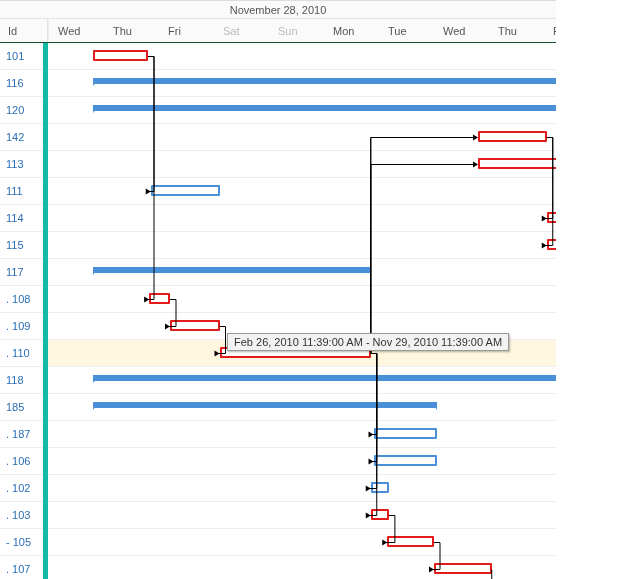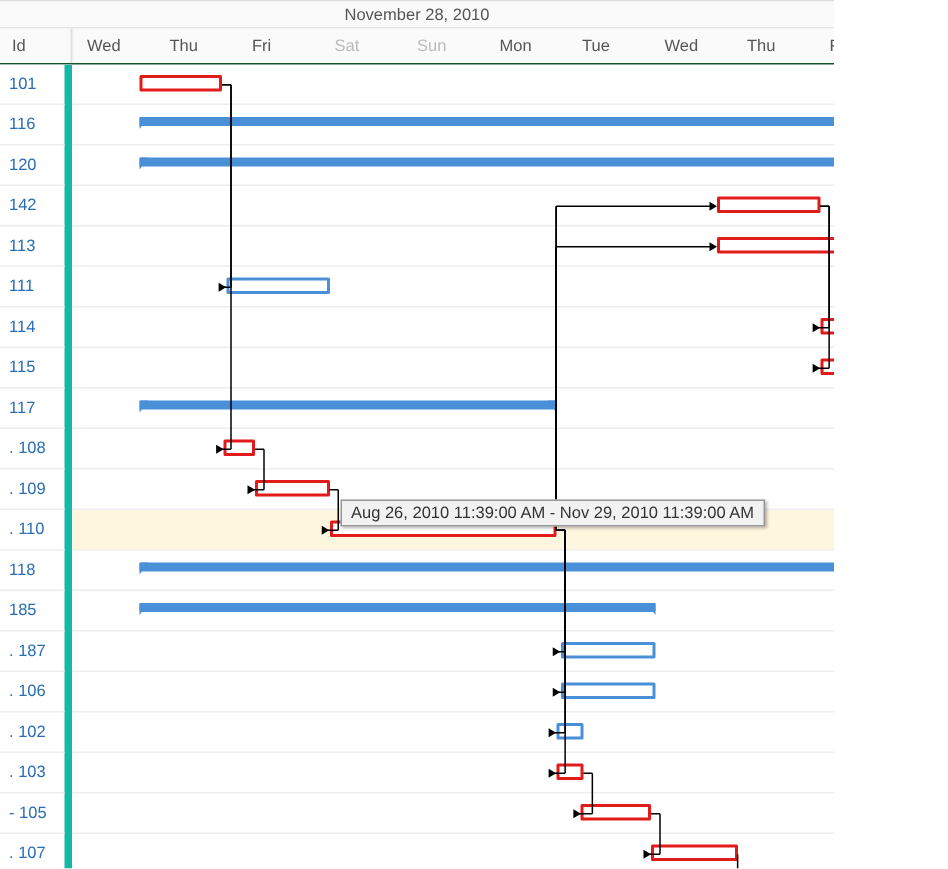--- a/index.html
+++ b/index.html
@@ -294,15 +294,15 @@
         <div class="bar summary" style="left: 45px; top: 359px; width: 343.75px;"></div>
         <div class="bar blue" style="left: 325.5px; top: 385px; width: 63.25px;"></div>
         <div class="bar blue" style="left: 325.5px; top: 412px; width: 63.25px;"></div>
         <div class="bar blue" style="left: 322.75px; top: 439px; width: 18.15px;"></div>
         <div class="bar red" style="left: 322.75px; top: 466px; width: 18.15px;"></div>
         <div class="bar red" style="left: 339.25px; top: 493px; width: 46.75px;"></div>
         <div class="bar red" style="left: 386px; top: 520px; width: 57.75px;"></div>
       </div>
   </div>
 
-  <div class="tooltip" id="tooltip" style="left: 227px; top: 332px;">Aug 26, 2010 11:39:00 AM - Nov 29, 2010 11:39:00 AM</div>
+  <div class="tooltip" id="tooltip" style="left: 227px; top: 332px;">Feb 26, 2010 11:39:00 AM - Nov 29, 2010 11:39:00 AM</div>
 
 </div>
 
 </body></html>

